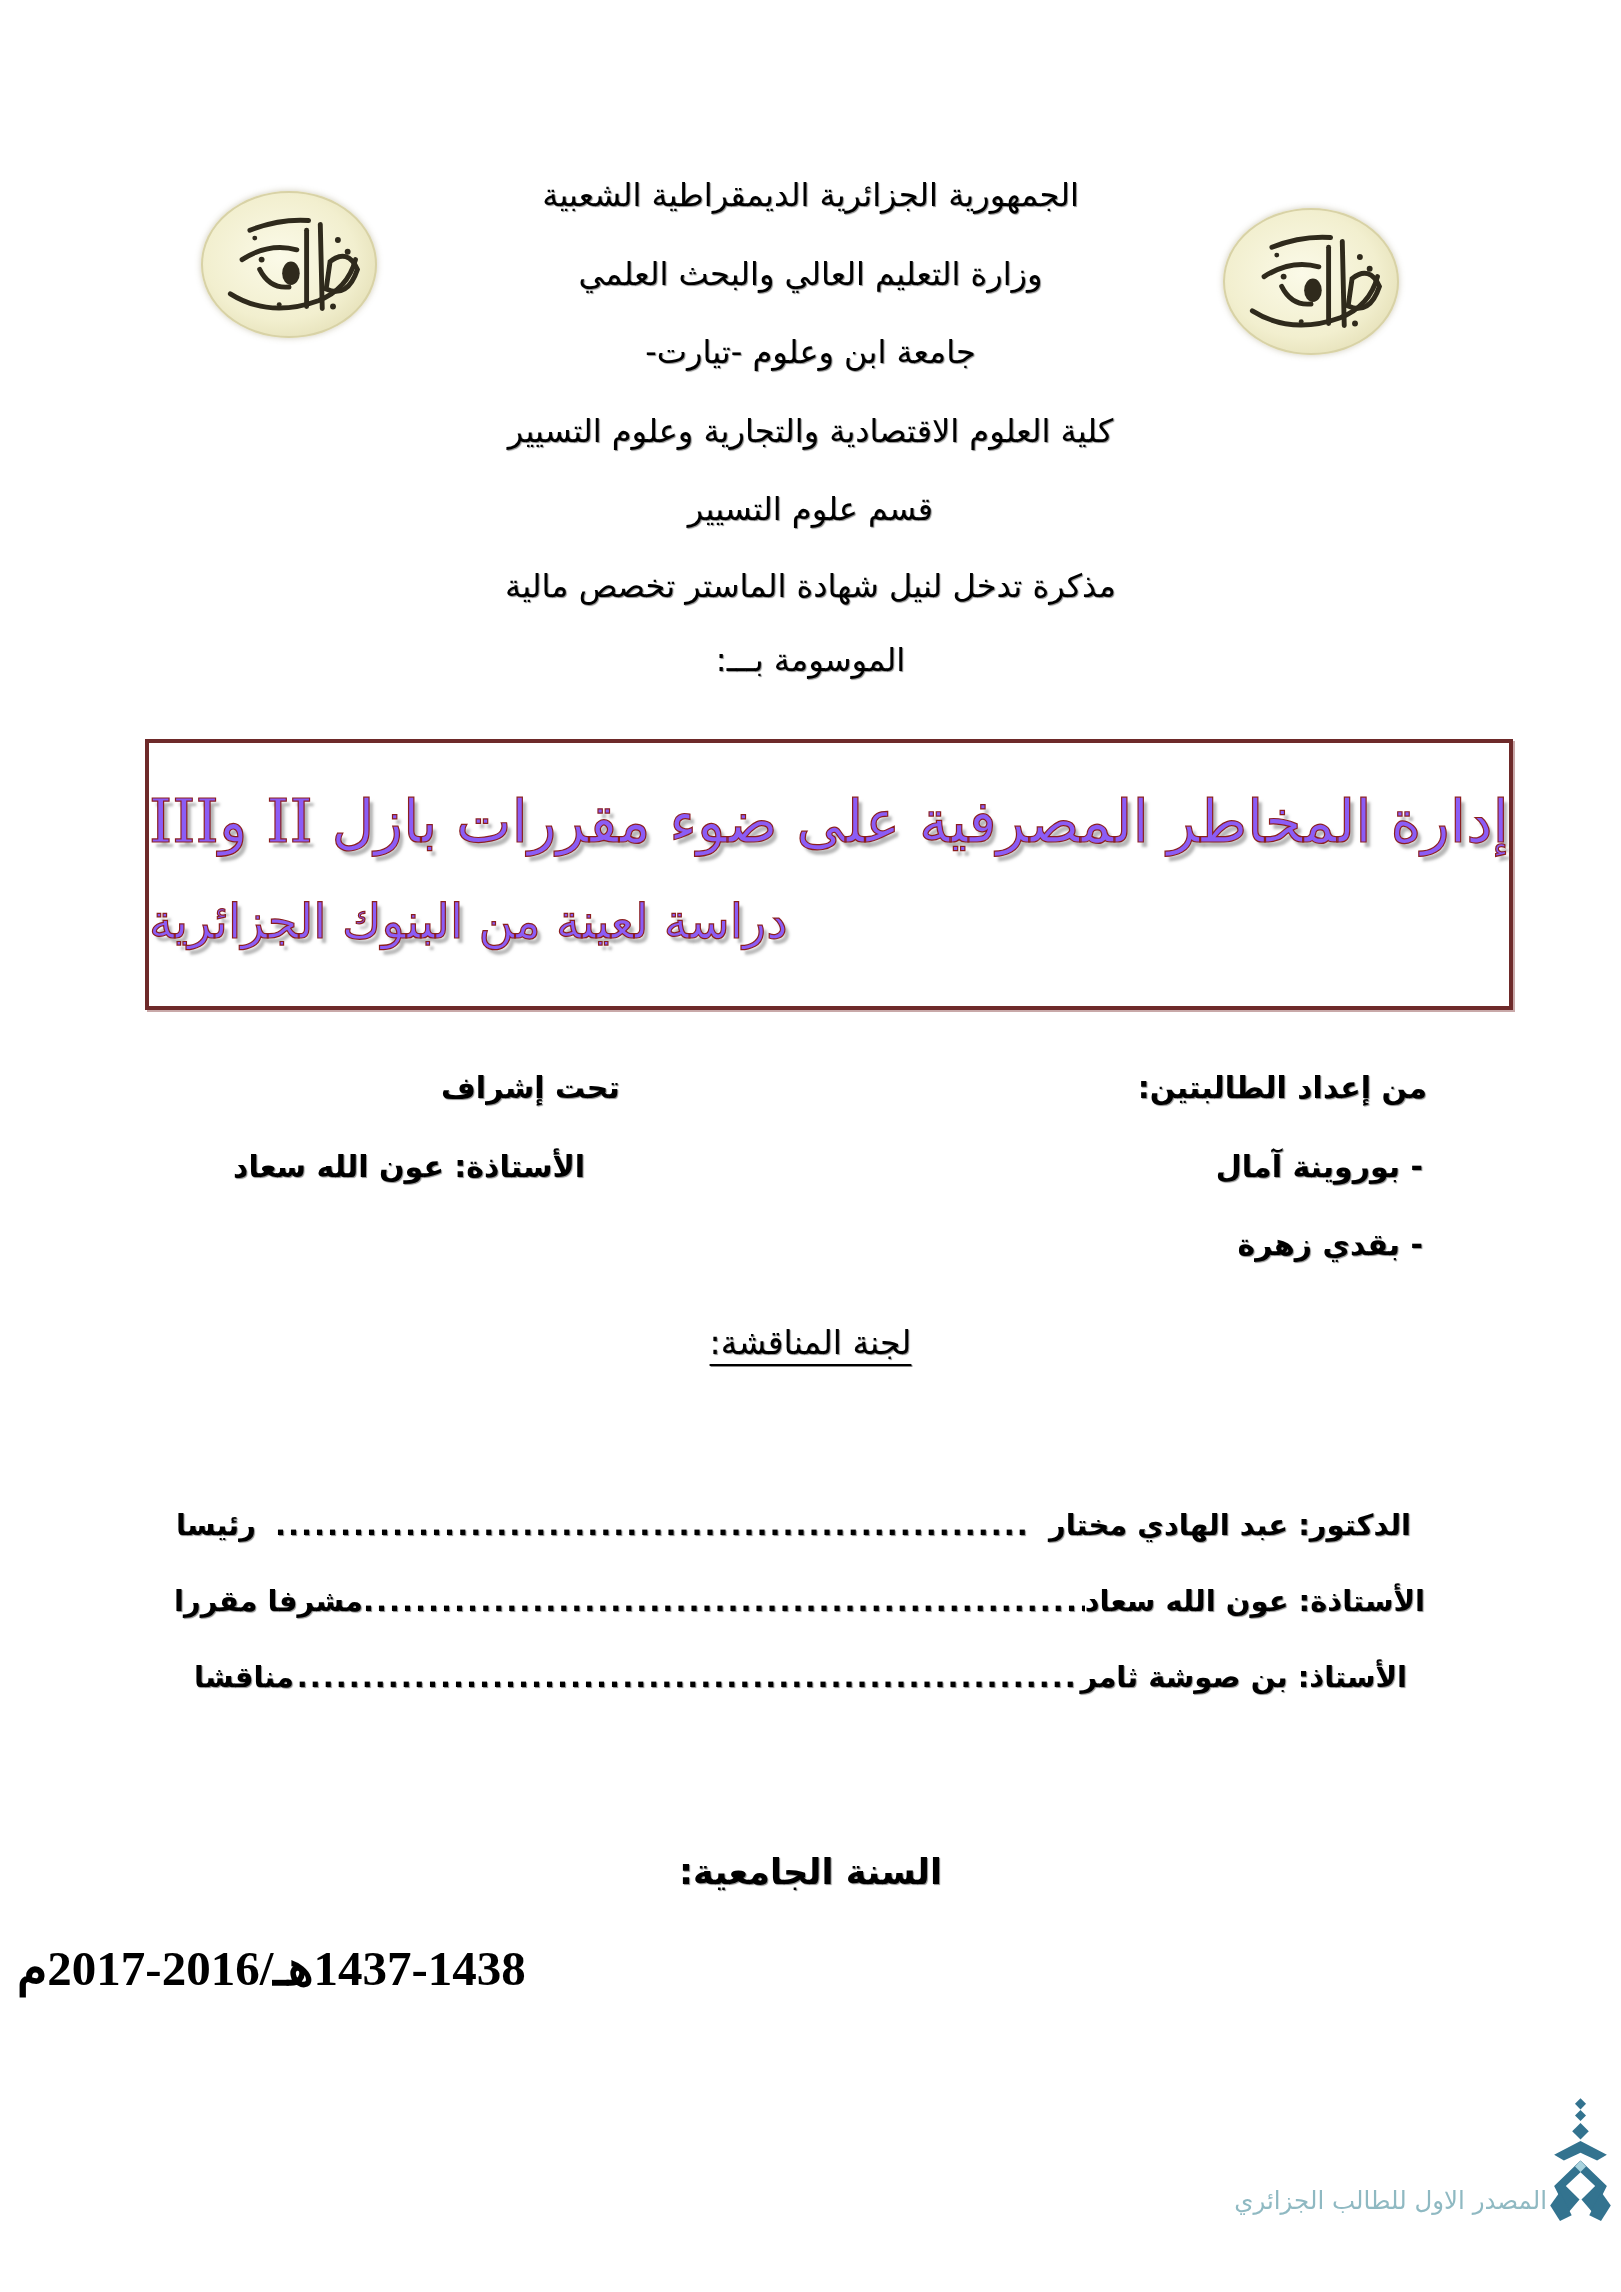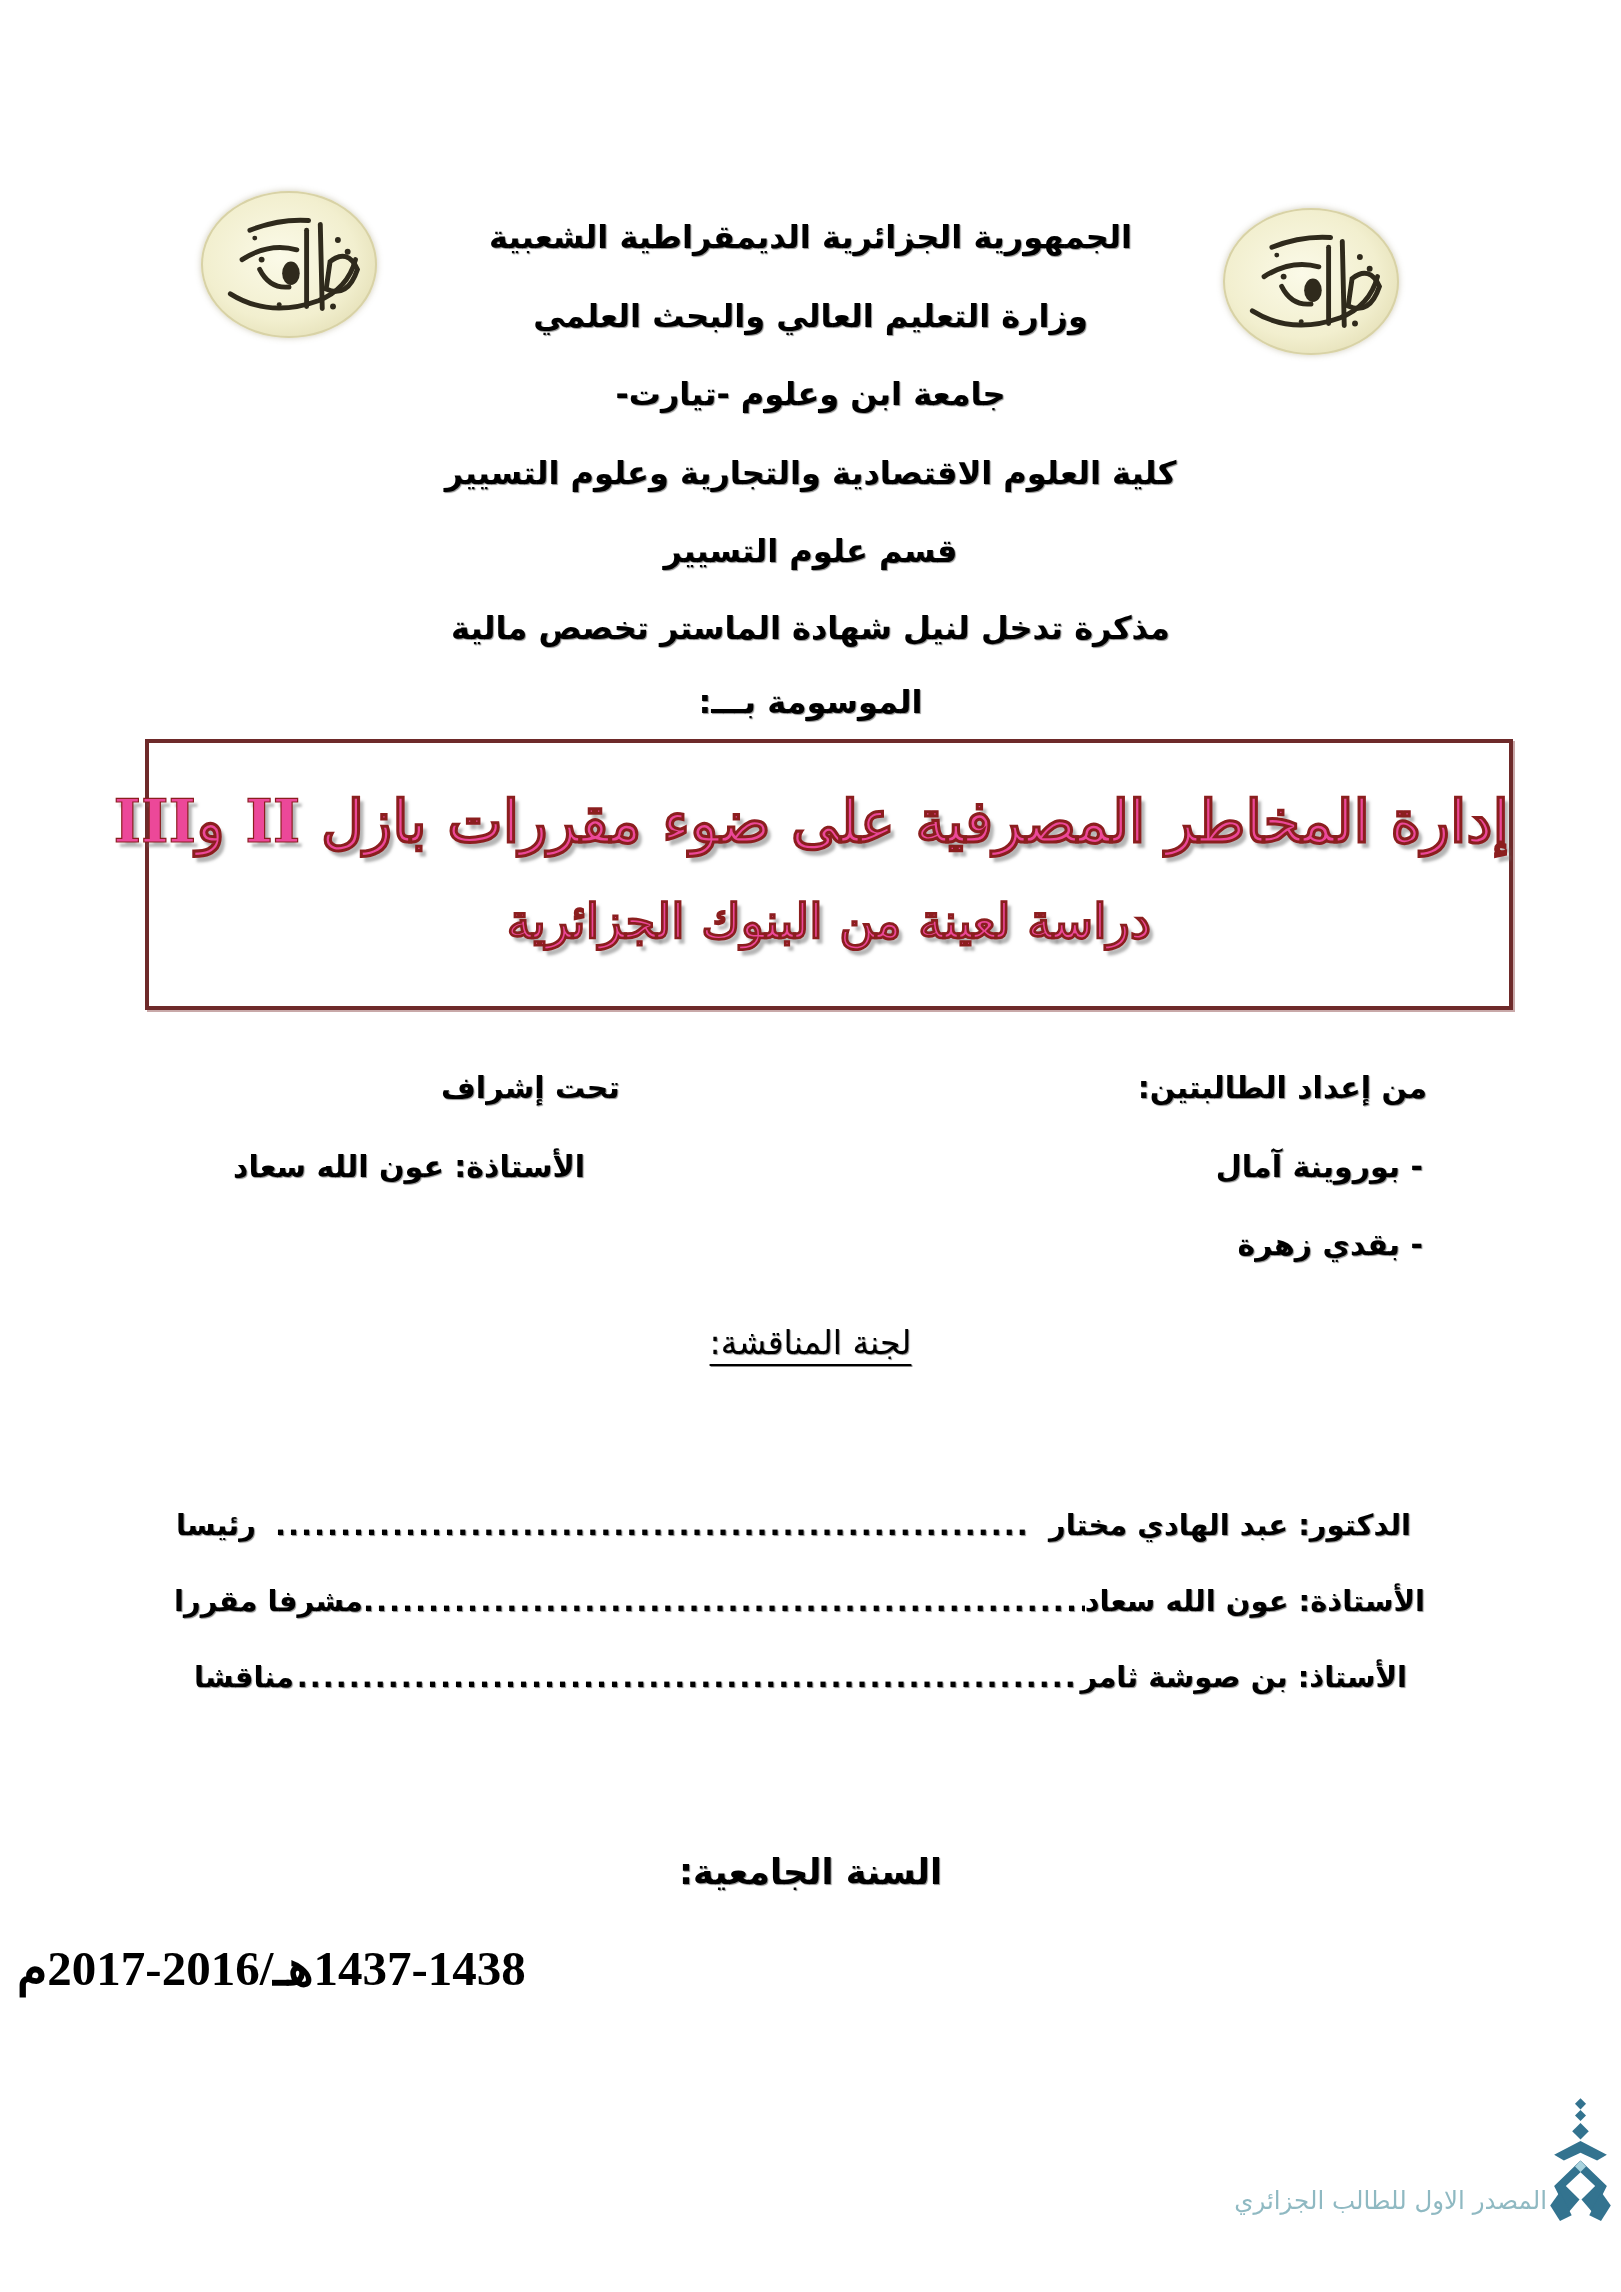--- a/index.html
+++ b/index.html
@@ -3,44 +3,43 @@
 <meta charset="utf-8">
 <style>
   html, body { margin: 0; padding: 0; background: #ffffff; }
   body {
     width: 1621px; height: 2293px; position: relative; overflow: hidden;
     font-family: "DejaVu Sans", "Liberation Sans", sans-serif;
     color: #000;
   }
   .hdr-line {
     position: absolute; left: 0; width: 1621px; text-align: center;
-    font-weight: bold; font-size: 32px; line-height: 43px;
-    text-shadow: 1px 1px 1px rgba(0,0,0,0.45);
-    white-space: nowrap;
-    margin-top: 42px;
+    font-weight: normal; font-size: 32px; line-height: 43px;
+    text-shadow: 1px 1px 1px rgba(0,0,0,0.45);
+    white-space: nowrap;
   }
   
   .seal {
     position: absolute; width: 176px; height: 147px; border-radius: 50%;
     background: radial-gradient(ellipse at 45% 45%, #fbfae8 0%, #f2efcf 55%, #e4dfb6 80%, #cfc89a 100%);
     box-shadow: 0 0 0 2px #d8d2a6 inset, 0 0 5.9px rgba(120,110,60,0.35);
     overflow: hidden;
   }
   .seal svg { width: 100%; height: 100%; display: block; }
 
   
   .title-box {
     position: absolute; left: 145px; top: 739px; width: 1368px; height: 271px;
     border: 4.9px solid #6e2a2a; box-sizing: border-box;
     box-shadow: 2px 2px 0 #c9a9a9;
   }
   .title-line {
-    position: absolute; left: 0; width: 100%; text-align: center;
+    position: absolute; left: 0; width: 100%; text-align: left;
     font-family: "DejaVu Serif", "Liberation Serif", serif;
-    font-weight: bold; color: #ec4899;
+    font-weight: normal; color: #8b5cf6;
     -webkit-text-stroke: 1.2px #8b1e1e;
     text-shadow: 3.9px 4.9px 2.9px rgba(120,120,120,0.55);
     white-space: nowrap;
   }
   .title-1 { top: 35px; font-size: 59px; line-height: 88px; }
   .title-2 { top: 137px; font-size: 48px; line-height: 82px; }
 
   .info-text {
     position: absolute; font-weight: bold; font-size: 30px; line-height: 39px;
     white-space: nowrap;

